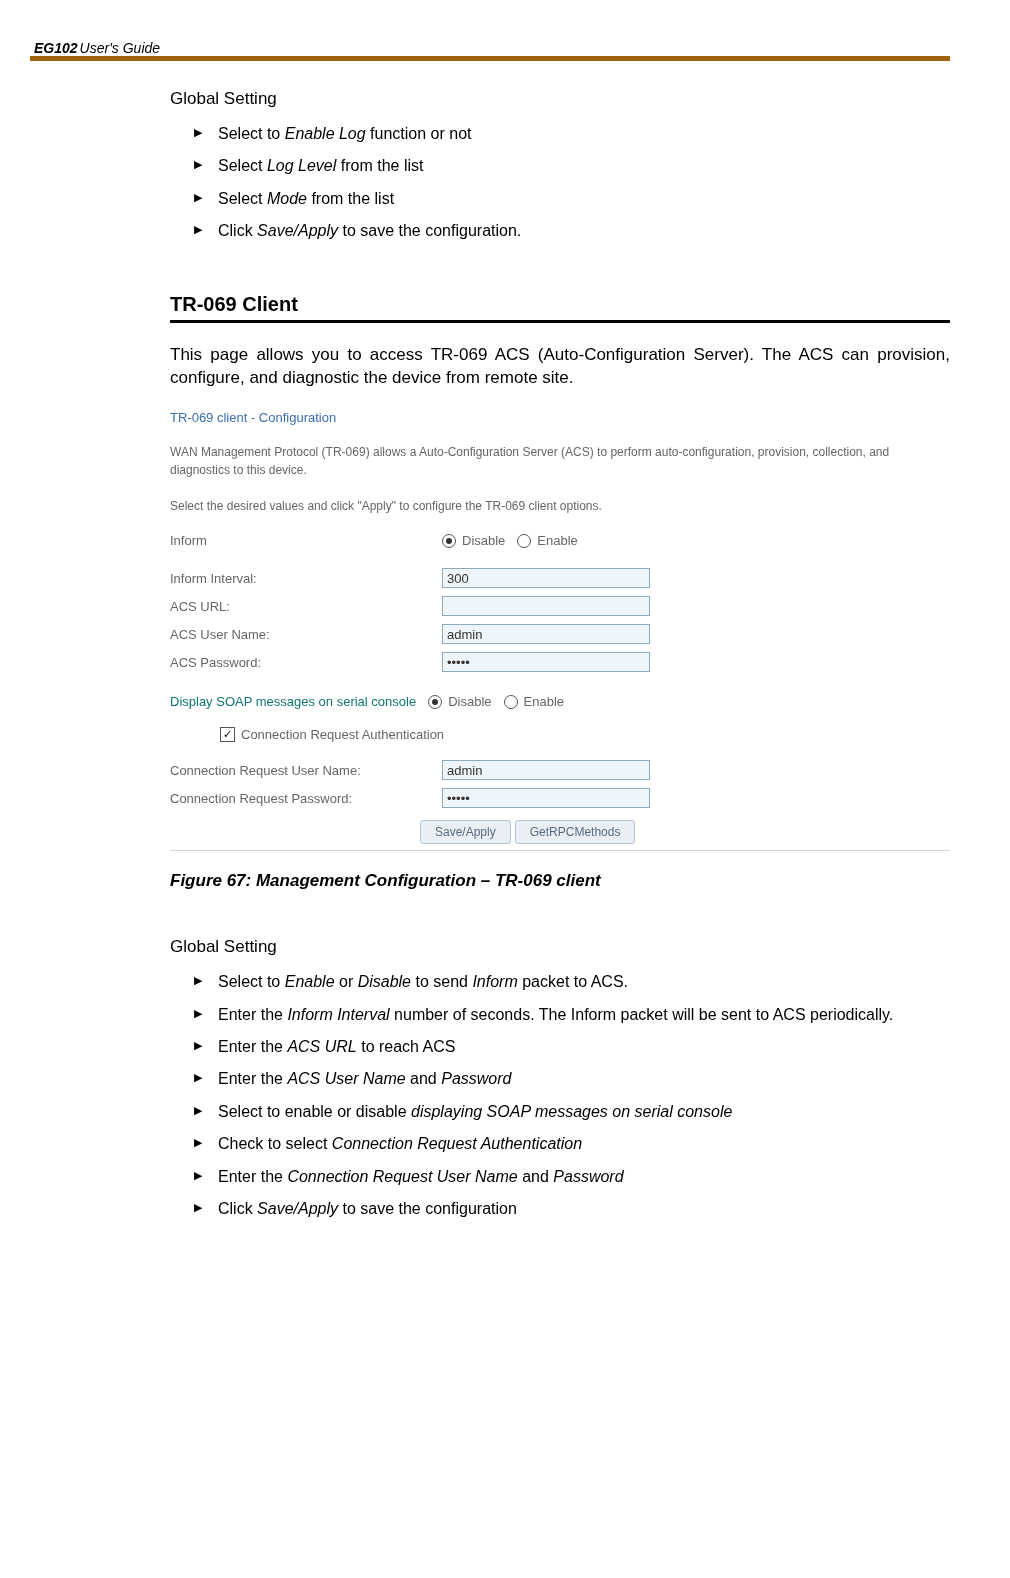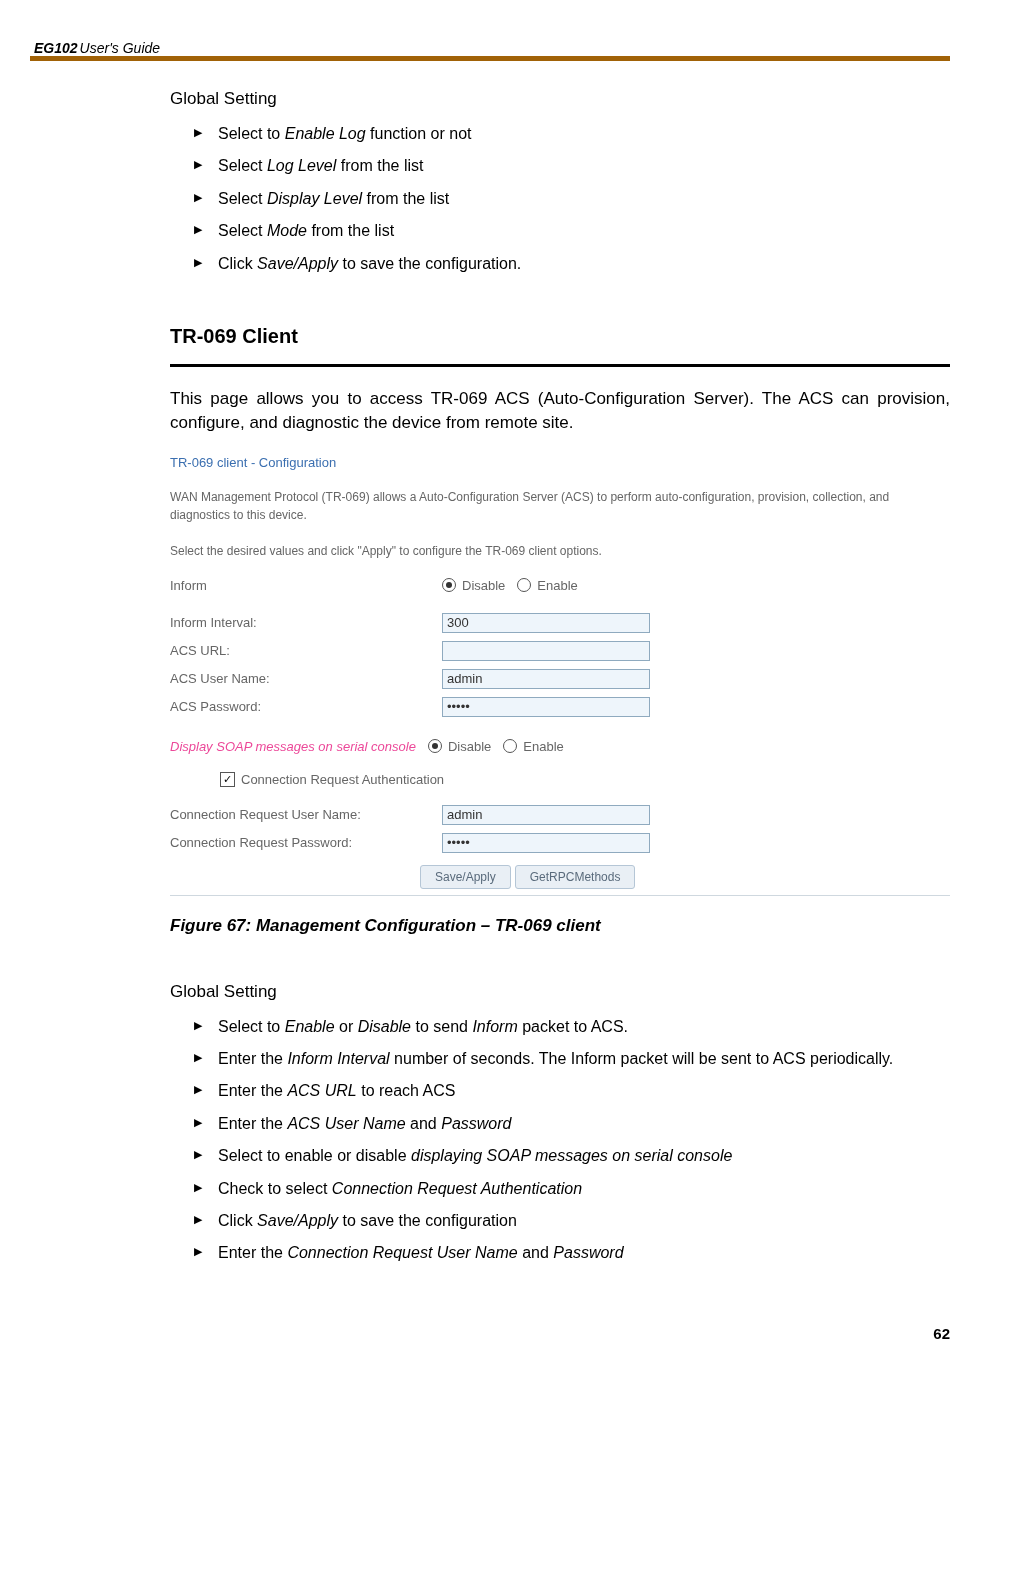--- a/index.html
+++ b/index.html
@@ -56,21 +56,21 @@
     top: 2px;
     font-size: 11px;
     color: #000;
   }
   .italic { font-style: italic; }
   .h2 {
     font-family: "Arial Black", Arial, sans-serif;
     font-weight: 900;
     font-size: 20px;
     border-bottom: 3px solid #000;
-    padding-bottom: 16px;
+    padding-bottom: 4px;
     margin-top: 50px;
     margin-bottom: 20px;
   }
   .paragraph {
     font-size: 17px;
     text-align: justify;
     line-height: 1.4;
     margin-bottom: 12px;
   }
   .screenshot {
@@ -202,23 +202,20 @@
     <div class="section-label">Global Setting</div>
 
     <ul class="arrow">
       <li>
         <span>Select to </span><span class="italic">Enable Log</span><span> function or not</span>
       </li>
       <li>
         <span>Select </span><span class="italic">Log Level</span><span> from the list</span>
       </li>
       <li>
-        <span>Select </span><span class="italic">Display Level</span><span> from the list</span>
-      </li>
-      <li>
         <span>Select </span><span class="italic">Mode</span><span> from the list</span>
       </li>
       <li>
         <span>Click </span><span class="italic">Save/Apply</span><span> to save the configuration.</span>
       </li>
     </ul>
 
     <div class="h2">TR-069 Client</div>
 
     <div class="paragraph">This page allows you to access TR-069 ACS (Auto-Configuration Server). The ACS can provision, configure, and diagnostic the device from remote site.</div>
@@ -254,21 +251,21 @@
         <input class="ss-input" value="admin" style="">
       </div>
       <div class="ss-row">
         <div class="ss-label">ACS Password:</div>
         <input class="ss-input" value="•••••" style="">
       </div>
 
       <div style="height:14px"></div>
 
       <div class="ss-row">
-        <div style="color:#ec4899;font-style:italic;">Display SOAP messages on serial console</div>
+        <div style="color:#0f766e;">Display SOAP messages on serial console</div>
         <div class="ss-radio-group">
           <span class="ss-radio checked"></span>
           <span>Disable</span>
           <span style="width:4px"></span>
           <span class="ss-radio"></span>
           <span>Enable</span>
         </div>
       </div>
 
       <div class="ss-checkrow">
@@ -309,23 +306,22 @@
       <li>
         <span>Enter the </span><span class="italic">ACS User Name</span><span> and </span><span class="italic">Password</span>
       </li>
       <li>
         <span>Select to enable or disable </span><span class="italic">displaying SOAP messages on serial console</span>
       </li>
       <li>
         <span>Check to select </span><span class="italic">Connection Request Authentication</span>
       </li>
       <li>
+        <span>Enter the </span><span class="italic">Connection Request User Name</span><span> and </span><span class="italic">Password</span>
+      </li>
+      <li>
         <span>Click </span><span class="italic">Save/Apply</span><span> to save the configuration</span>
       </li>
-      <li>
-        <span>Enter the </span><span class="italic">Connection Request User Name</span><span> and </span><span class="italic">Password</span>
-      </li>
     </ul>
 
   </div>
 
-  <div class="page-number">62</div>
 </div>
 
 </body></html>

